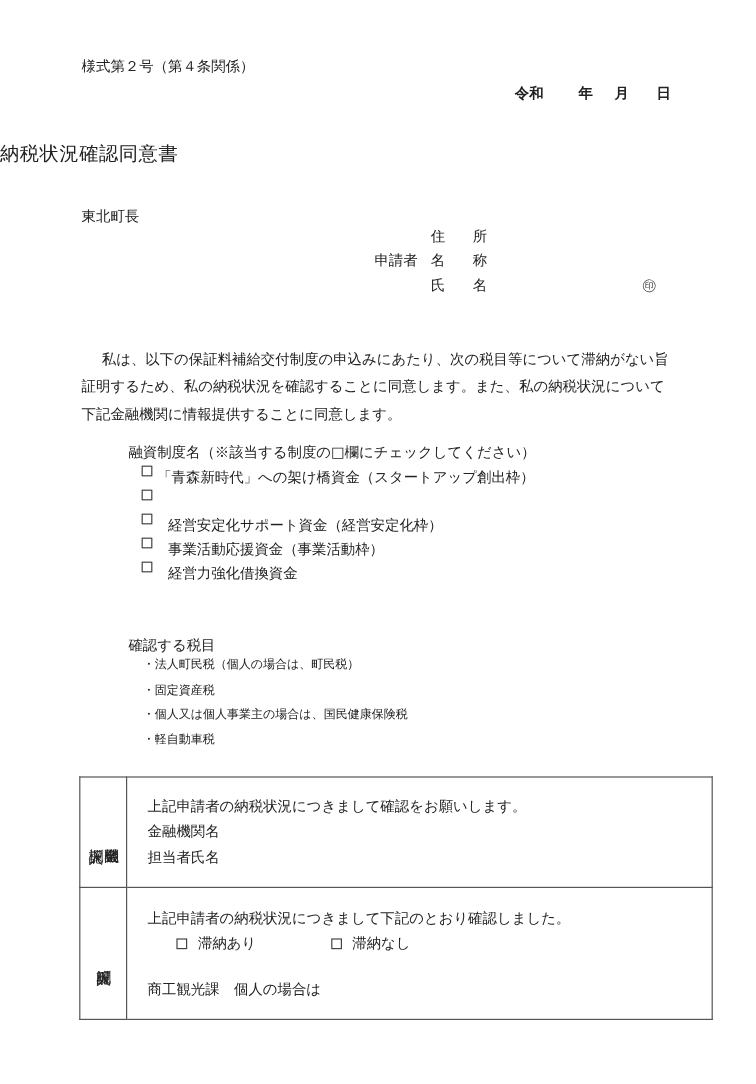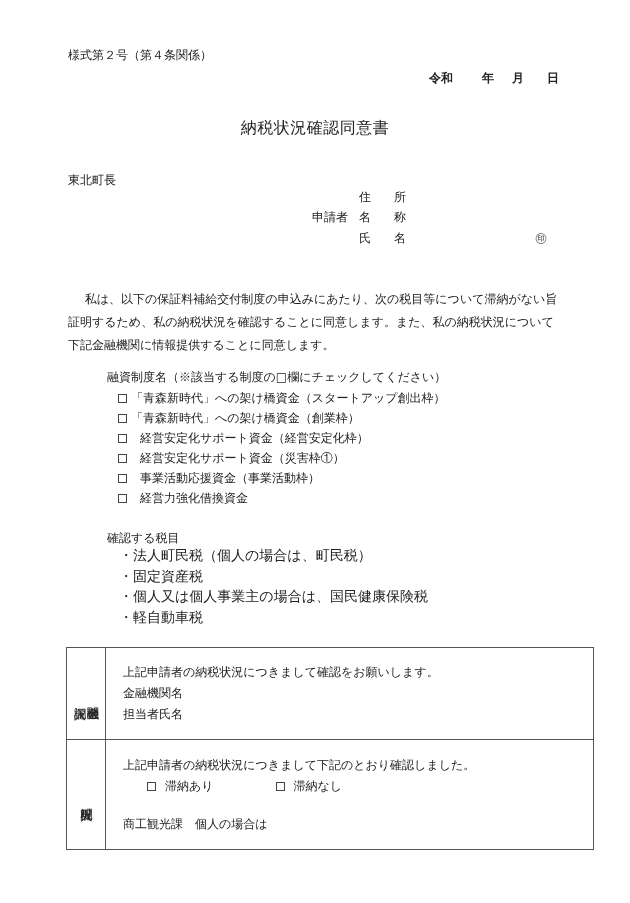--- a/index.html
+++ b/index.html
@@ -13,45 +13,45 @@
       position: relative;
       overflow: hidden;
       font-family: "DejaVu Serif", "Liberation Serif", serif;
       color: #222222;
       font-size: 12px;
     }
     .abs { position: absolute; white-space: nowrap; }
     .form-number { left: 68px; top: 47px; font-size: 12px; }
     .date-line { top: 70px; left: 429px; font-size: 12px; }
     .date-line span { position: absolute; font-weight: bold; }
-    .title { left: 0; width: 630px; text-align: center; top: 118px; font-size: 16px; letter-spacing: 0.5px; }
+    .title { left: 0; width: 630px; text-align: left; top: 118px; font-size: 16px; letter-spacing: 0.5px; }
     .addressee { left: 68px; top: 172px; font-size: 12px; }
 
     .applicant { left: 0; top: 189px; width: 630px; height: 70px; }
     .applicant span { position: absolute; font-size: 12px; white-space: nowrap; }
 
     .body-text { left: 68px; top: 288px; width: 494px; font-size: 12px; line-height: 23px; white-space: normal; text-indent: 1.4em; }
 
     .scheme-heading { left: 107px; top: 369px; font-size: 12px; }
     .scheme-list { left: 118px; top: 388px; margin: 0; padding: 0; list-style: none; }
-    .scheme-list li { height: 20px; line-height: 20px; font-size: 12px; display: flex; align-items: center; white-space: nowrap; }
+    .scheme-list li { height: 20px; line-height: 20px; font-size: 12px; display: flex; align-items: flex-start; white-space: nowrap; }
     .checkbox {
       display: inline-block;
       width: 9px;
       height: 9px;
       border: 1px solid #444;
       margin-right: 4px;
       box-sizing: border-box;
       flex: none;
     }
     .scheme-list li.spaced .checkbox { margin-right: 13px; }
 
     .tax-heading { left: 107px; top: 530px; font-size: 12px; }
     .tax-list { left: 119px; top: 545px; margin: 0; padding: 0; list-style: none; }
-    .tax-list li { height: 20.5px; line-height: 20.5px; font-size: 14px; white-space: nowrap; }
+    .tax-list li { height: 20.5px; line-height: 20.5px; font-size: 10px; white-space: nowrap; }
     .tax-list li::before { content: "・"; }
 
     .confirm-table {
       position: absolute;
       left: 66px;
       top: 647px;
       width: 528px;
       border-collapse: collapse;
       border: 1px solid #0369a1;
     }
@@ -105,29 +105,24 @@
 <div class="abs body-text">私は、以下の保証料補給交付制度の申込みにあたり、次の税目等について滞納がない旨証明するため、私の納税状況を確認することに同意します。また、私の納税状況について下記金融機関に情報提供することに同意します。</div>
 
 <div class="abs scheme-heading">融資制度名（※該当する制度の□欄にチェックしてください）</div>
 <ul class="abs scheme-list">
   <li>
     <span class="checkbox"></span>
     <span>「青森新時代」への架け橋資金（スタートアップ創出枠）</span>
   </li>
   <li>
     <span class="checkbox"></span>
-    <span>「青森新時代」への架け橋資金（創業枠）</span>
   </li>
   <li class="spaced">
     <span class="checkbox"></span>
     <span>経営安定化サポート資金（経営安定化枠）</span>
-  </li>
-  <li class="spaced">
-    <span class="checkbox"></span>
-    <span>経営安定化サポート資金（災害枠①）</span>
   </li>
   <li class="spaced">
     <span class="checkbox"></span>
     <span>事業活動応援資金（事業活動枠）</span>
   </li>
   <li class="spaced">
     <span class="checkbox"></span>
     <span>経営力強化借換資金</span>
   </li>
 </ul>

